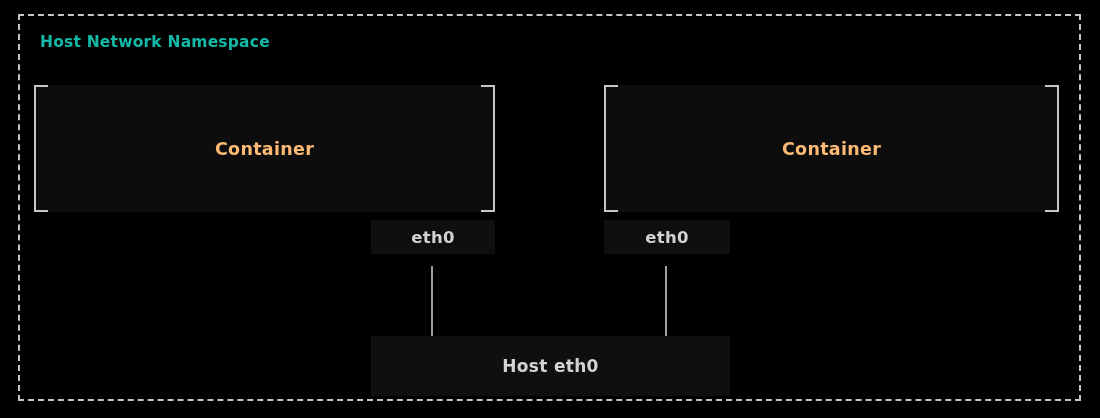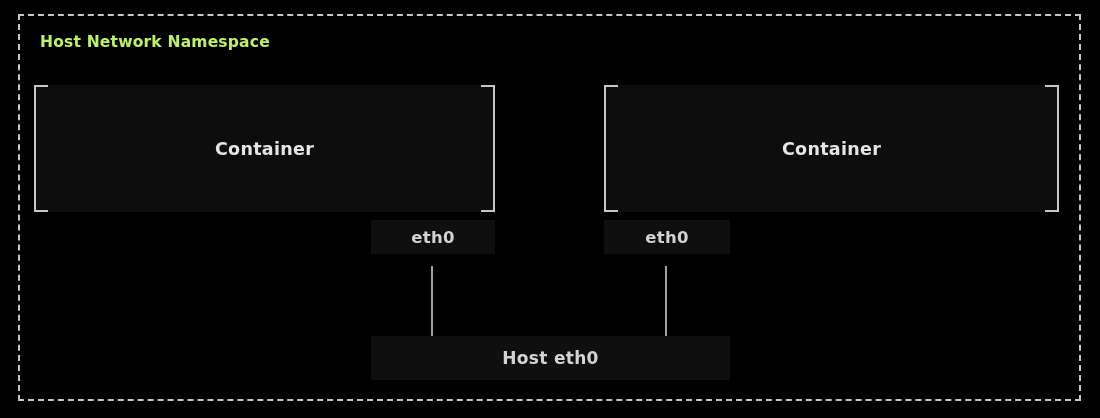--- a/index.html
+++ b/index.html
@@ -35,21 +35,21 @@
     border: 2px dashed #c6c6c6;
     background: transparent;
   }
 
   .namespace-title {
     position: absolute;
     left: 40px;
     top: 33px;
     font-size: 15.5px;
     font-weight: bold;
-    color: #bef264;
+    color: #14b8a6;
     letter-spacing: 0.2px;
     white-space: nowrap;
   }
 
   
   .container-box {
     position: absolute;
     top: 85px;
     height: 127px;
     background: #0d0d0d;
@@ -89,21 +89,21 @@
 
   .container-label {
     position: absolute;
     left: 0;
     right: 0;
     top: 50%;
     transform: translateY(-50%);
     text-align: center;
     font-size: 17.5px;
     font-weight: bold;
-    color: #e5e5e5;
+    color: #fdba74;
     letter-spacing: 0.3px;
   }
 
   
   .iface-box {
     position: absolute;
     top: 220px;
     height: 34px;
     background: #0f0f0f;
     display: flex;
@@ -119,21 +119,21 @@
     color: #d3d3d3;
     letter-spacing: 0.3px;
   }
 
   
   .host-iface-box {
     position: absolute;
     left: 371px;
     top: 336px;
     width: 359px;
-    height: 44px;
+    height: 60px;
     background: #0f0f0f;
     display: flex;
     align-items: center;
     justify-content: center;
   }
   .host-iface-label {
     font-size: 17px;
     font-weight: bold;
     color: #d3d3d3;
     letter-spacing: 0.3px;

